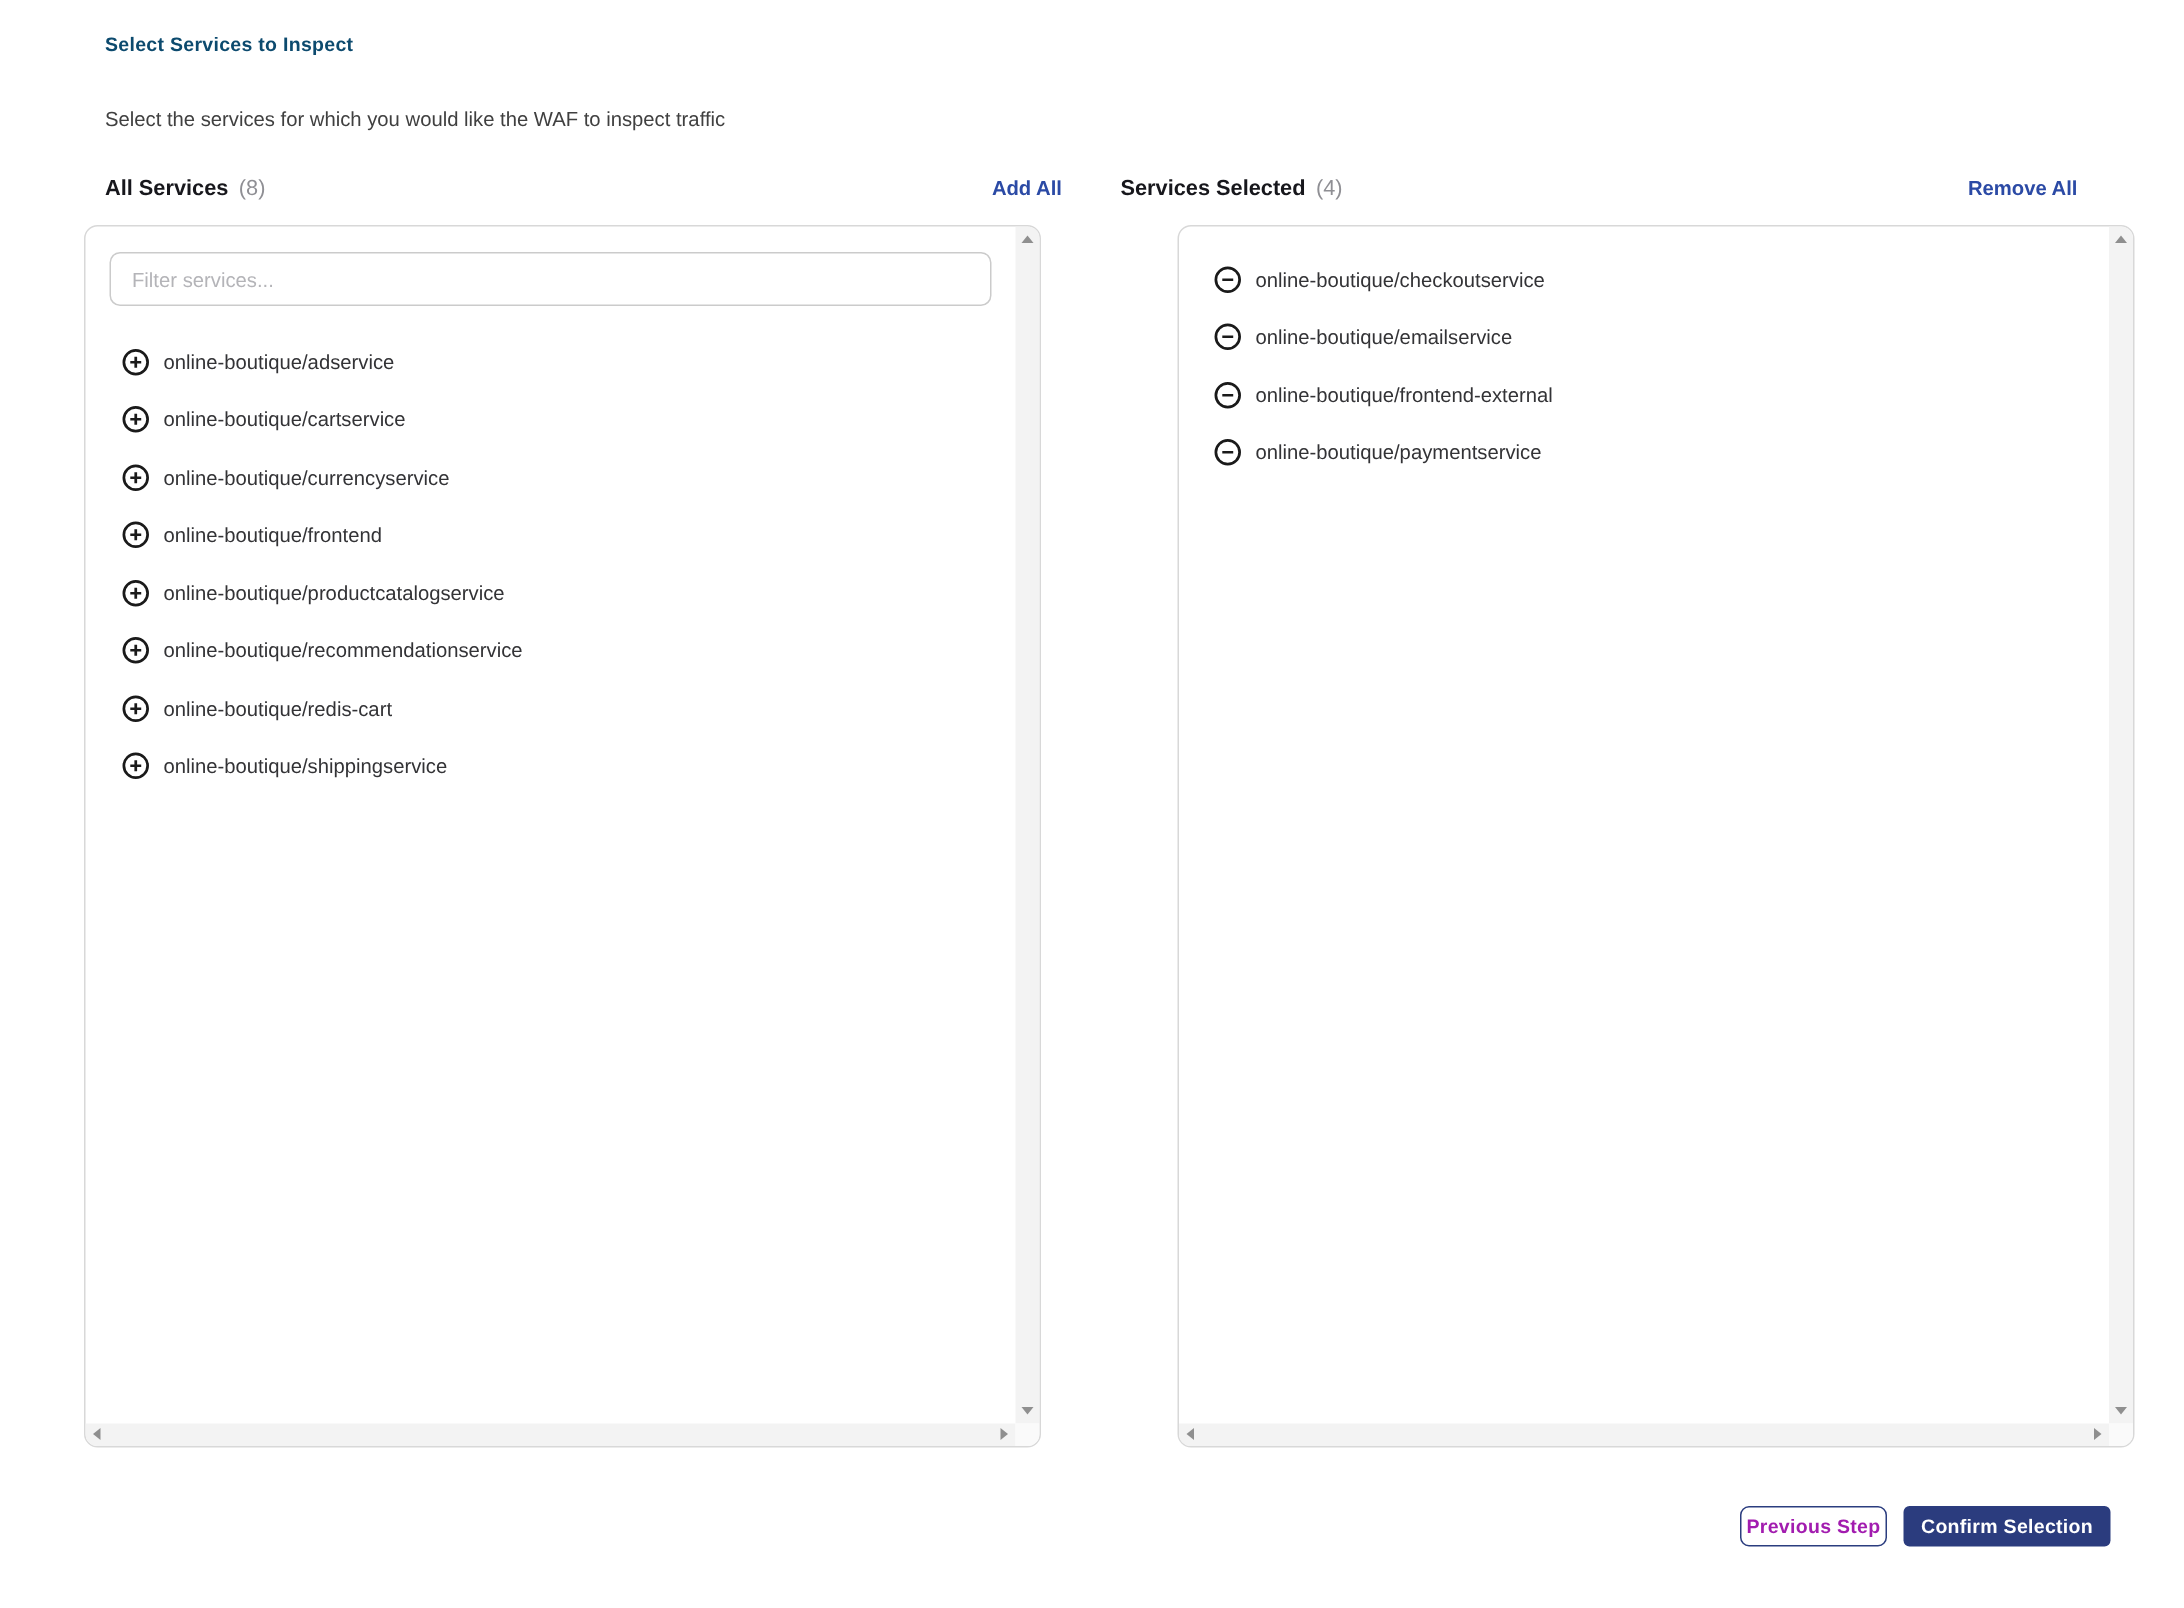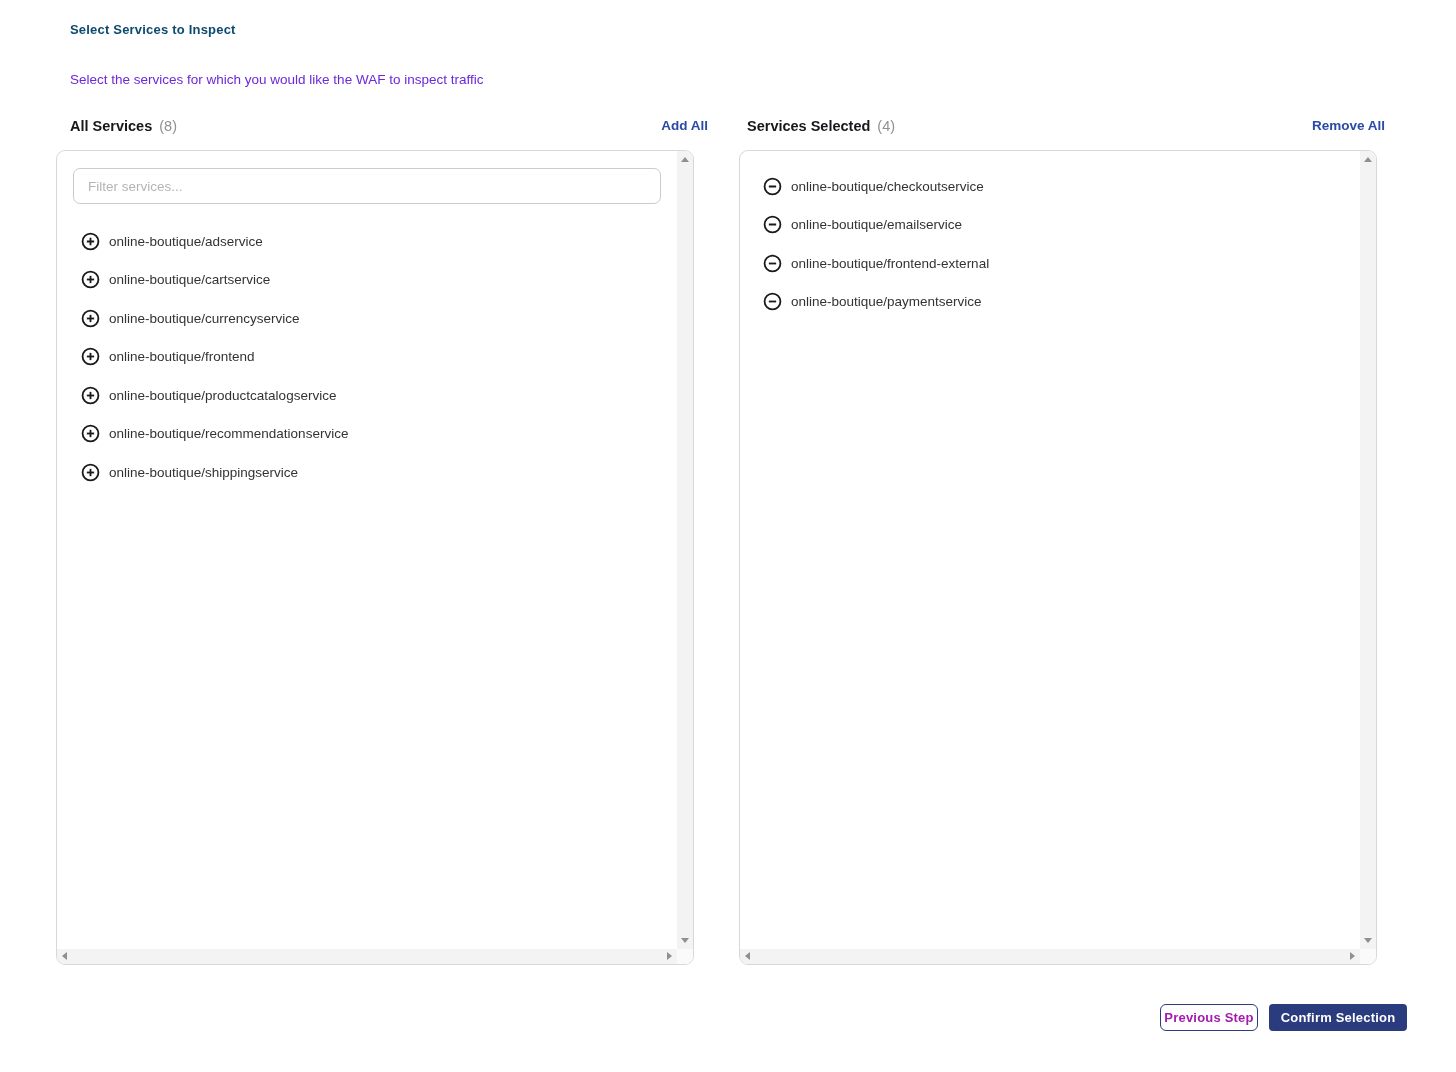--- a/index.html
+++ b/index.html
@@ -11,21 +11,21 @@
     overflow: hidden;
   }
 
   .page-title {
     position: absolute; left: 70px; top: 22px;
     font-size: 13px; font-weight: 700; color: #0c4a6e;
     letter-spacing: 0.2px;
   }
   .page-subtitle {
     position: absolute; left: 70px; top: 72px;
-    font-size: 13.5px; color: #6d28d9;
+    font-size: 13.5px; color: #404040;
   }
 
   
   .col-header {
     position: absolute; top: 118px; width: 638px; height: 22px;
     display: flex; 
   }
   .col-header.left  { left: 70px; }
   .col-header.right { left: 747px; }
   .col-header .hdr-label { font-size: 14.5px; font-weight: 700; color: #17171c; }
@@ -35,21 +35,21 @@
     color: #2b4aa5; cursor: pointer; text-decoration: none;
   }
 
   
   .panel {
     position: absolute; top: 150px; width: 638px; height: 815px;
     background: #ffffff; border: 1px solid #d8d8d8; border-radius: 9px;
     overflow: hidden;
   }
   .panel.left  { left: 56px; }
-  .panel.right { left: 739px; text-align: center; }
+  .panel.right { left: 785px; text-align: center; }
 
   .panel-content {
     position: absolute; left: 0; top: 0; right: 16px; bottom: 15px;
     overflow: hidden;
   }
 
   
   .filter-wrap { padding: 17px 16px 0 16px; }
   .filter-input {
     width: 100%; height: 36px;
@@ -195,20 +195,28 @@
 
   <div class="service-row">
     <svg class="svc-icon" viewBox="0 0 24 24">
       <circle cx="12" cy="12" r="10" fill="none" stroke="#1a1a1a" stroke-width="2.3"></circle>
       <line x1="7.4" y1="12" x2="16.6" y2="12" stroke="#1a1a1a" stroke-width="2.3"></line>
       <line x1="12" y1="7.4" x2="12" y2="16.6" stroke="#1a1a1a" stroke-width="2.3"></line>
     </svg>
     <span class="svc-label">online-boutique/recommendationservice</span>
   </div>
 
+  <div class="service-row">
+    <svg class="svc-icon" viewBox="0 0 24 24">
+      <circle cx="12" cy="12" r="10" fill="none" stroke="#1a1a1a" stroke-width="2.3"></circle>
+      <line x1="7.4" y1="12" x2="16.6" y2="12" stroke="#1a1a1a" stroke-width="2.3"></line>
+      <line x1="12" y1="7.4" x2="12" y2="16.6" stroke="#1a1a1a" stroke-width="2.3"></line>
+    </svg>
+    <span class="svc-label">online-boutique/redis-cart</span>
+  </div>
 
   <div class="service-row">
     <svg class="svc-icon" viewBox="0 0 24 24">
       <circle cx="12" cy="12" r="10" fill="none" stroke="#1a1a1a" stroke-width="2.3"></circle>
       <line x1="7.4" y1="12" x2="16.6" y2="12" stroke="#1a1a1a" stroke-width="2.3"></line>
       <line x1="12" y1="7.4" x2="12" y2="16.6" stroke="#1a1a1a" stroke-width="2.3"></line>
     </svg>
     <span class="svc-label">online-boutique/shippingservice</span>
   </div>
 </div>

